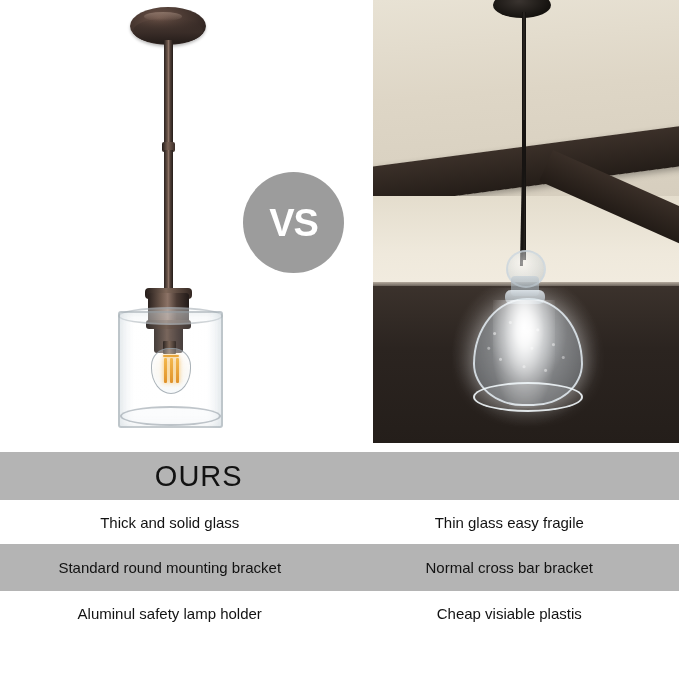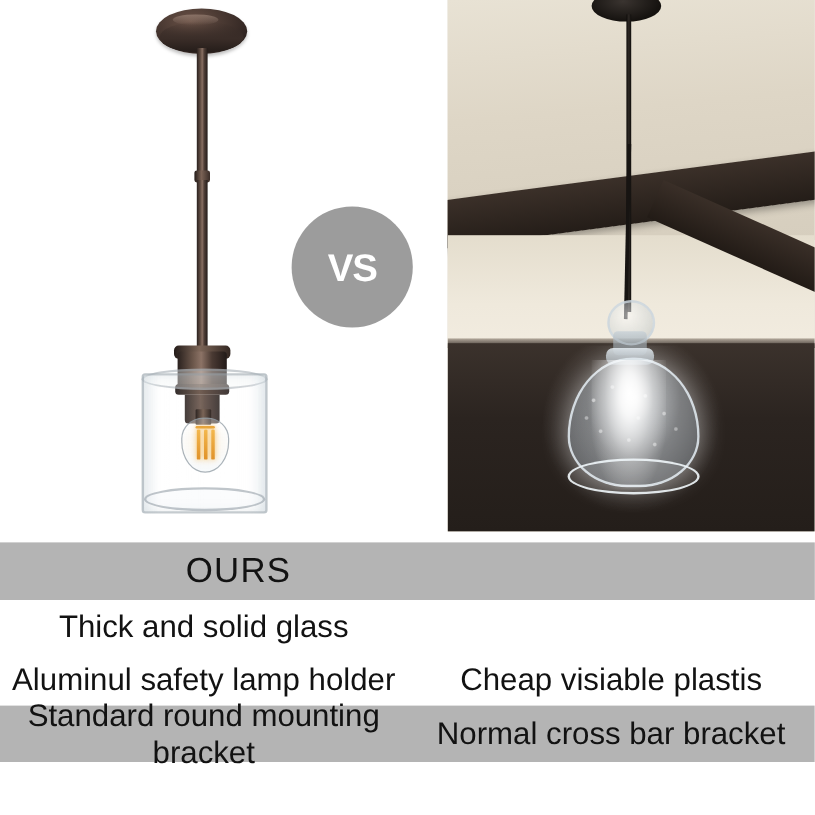--- a/index.html
+++ b/index.html
@@ -71,21 +71,21 @@
   .fil2{left:170px;top:358px;height:25px;}
   .fil3{left:176px;top:358px;height:25px;}
   .fil-top{position:absolute;left:163px;top:355px;width:16px;height:2.4px;border-radius:1px;
        background:#e8a63c;box-shadow:0 0 3px rgba(240,170,60,.7);}
   .bulb-glow{position:absolute;left:150px;top:346px;width:42px;height:48px;border-radius:50%;
        background:radial-gradient(circle,rgba(255,206,122,.30) 0%,rgba(255,206,122,0) 68%);}
 
   
   #vs-badge{position:absolute;left:243px;top:172px;width:101px;height:101px;border-radius:50%;
        display:flex;align-items:center;justify-content:center;}
-  #vs-badge .vs-text{color:#ffffff;font-size:32px;font-weight:bold;letter-spacing:-1px;
+  #vs-badge .vs-text{color:#ffffff;font-size:38px;font-weight:bold;letter-spacing:-1px;
        font-family:"Liberation Sans",sans-serif;line-height:1;}
 
   
   #others-photo{position:absolute;left:373px;top:0;width:306px;height:443px;overflow:hidden;
        background:#ded7c8;}
   .ph-wallA{position:absolute;left:0;top:0;width:306px;height:200px;
        background:linear-gradient(175deg,#e8e2d4 0%,#ded6c6 45%,#d6cebe 100%);}
   .ph-beam1{position:absolute;left:-10px;top:168px;width:330px;height:40px;
        background:linear-gradient(180deg,#3b3029,#241d18);
        transform:rotate(-7.5deg);transform-origin:left center;box-shadow:0 3px 6px rgba(0,0,0,.3);}
@@ -142,21 +142,21 @@
   
   #compare-table{position:absolute;left:0;top:452px;width:679px;height:227px;}
   .trow{display:flex;width:679px;}
   .trow.gray{background:#b4b4b4;}
   .trow.white{background:#ffffff;}
   .tcell{flex:0 0 339.5px;display:flex;align-items:center;justify-content:center;
          color:#121212;text-align:center;}
   .header-row{height:48px;padding-left:29px;}
   .header-row .tcell{font-size:29px;letter-spacing:1px;}
   .data-row{height:44px;}
-  .data-row .tcell{font-size:26px;}
+  .data-row .tcell{font-size:15px;}
 </style>
 </head>
 <body>
 
 <div id="page">
 
   <div id="hero">
 
     <div id="ours-render">
       <div class="canopy"></div>
@@ -212,27 +212,28 @@
   </div>
 
   <div id="compare-table">
 
     <div class="trow gray header-row">
       <div class="tcell">OURS</div>
     </div>
 
     <div class="trow white data-row">
       <div class="tcell">Thick and solid glass</div>
-    </div>
-
+      <div class="tcell">Thin glass easy fragile</div>
+    </div>
+
+
+    <div class="trow gray data-row" style="height:47px;">
+      <div class="tcell">Standard round mounting bracket</div>
+      <div class="tcell">Normal cross bar bracket</div>
+    </div>
 
     <div class="trow white data-row">
       <div class="tcell">Aluminul safety lamp holder</div>
       <div class="tcell">Cheap visiable plastis</div>
     </div>
 
-    <div class="trow gray data-row" style="height:47px;">
-      <div class="tcell">Standard round mounting bracket</div>
-      <div class="tcell">Normal cross bar bracket</div>
-    </div>
-
   </div>
 </div>
 
 </body></html>

